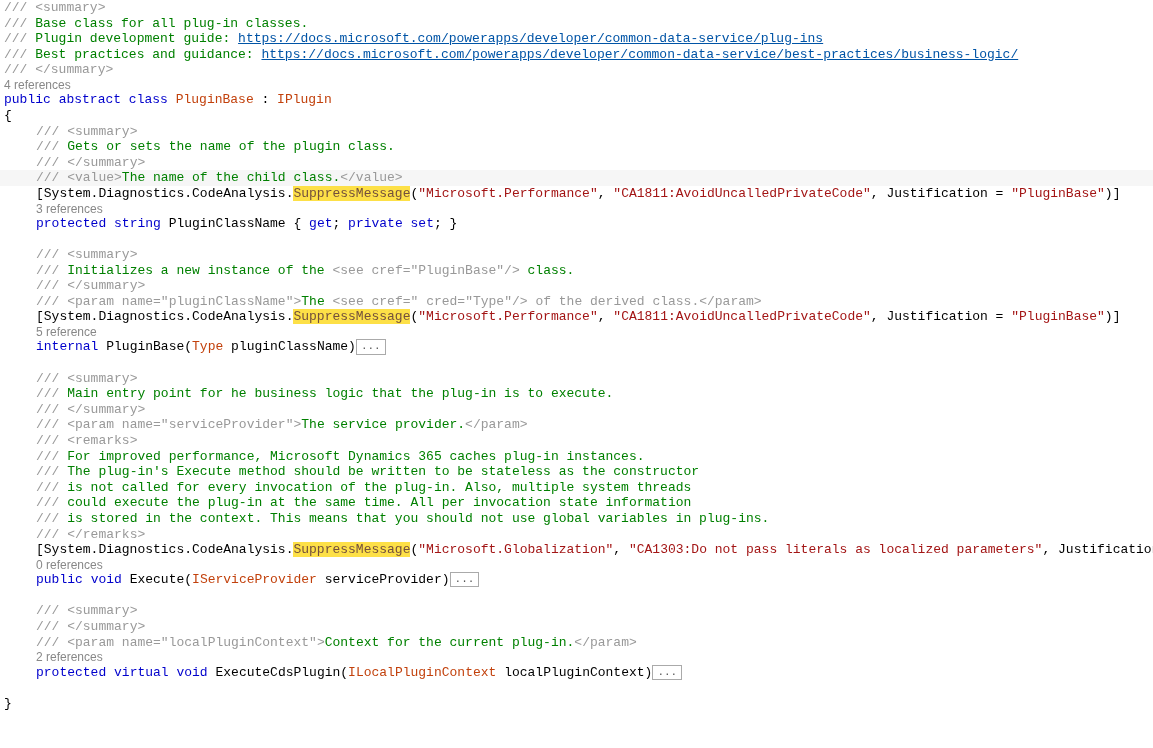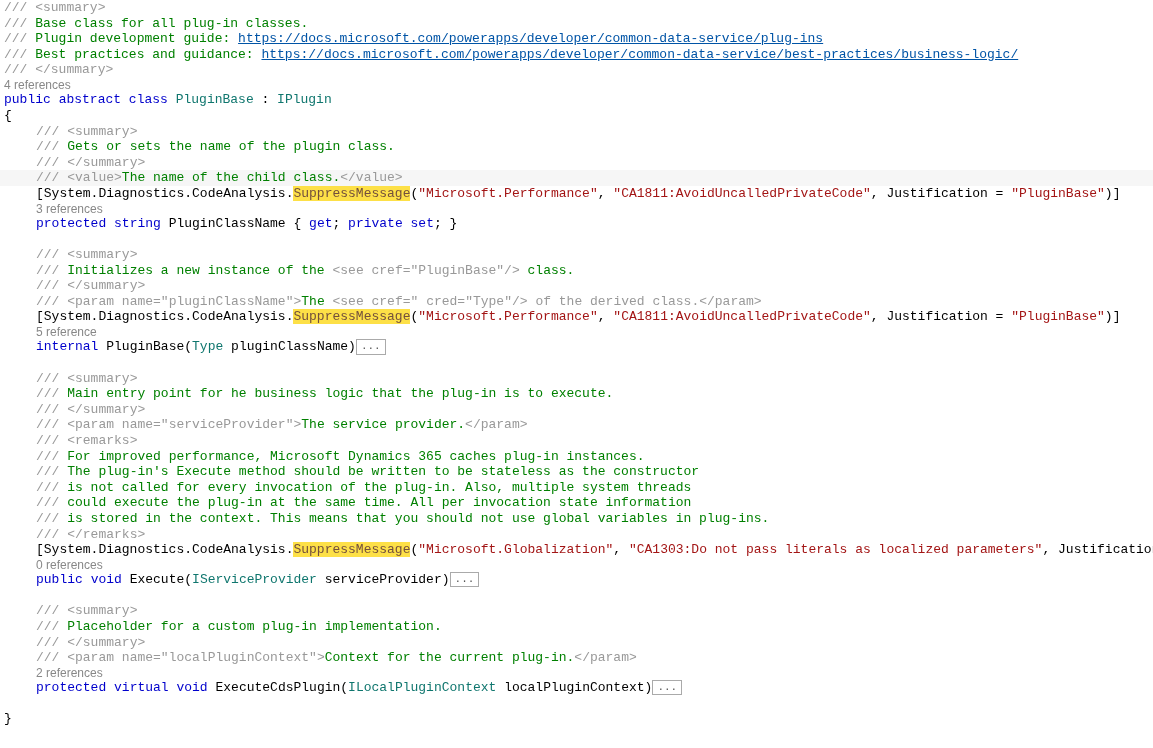--- a/index.html
+++ b/index.html
@@ -12,21 +12,21 @@
       color: #000000;
       white-space: nowrap;
     }
     .line {
       padding-left: 4px;
     }
     .indent2 { padding-left: 36px; }
     .comment { color: #999999; }
     .doc { color: #008000; }
     .kw { color: #0000cc; }
-    .type { color: #0f766e; }
+    .type { color: #c2410c; }
     .str { color: #a31515; }
     .method-attr { color: #734F3C; }
     .highlight { background: #fde047; }
     .link { color: #0054a6; text-decoration: underline; }
     .ref { color: #888888; font-size: 12px; font-family: Arial, sans-serif; }
     .collapse {
       display: inline-block;
       border: 1px solid #aaa;
       padding: 0 4px;
       font-size: 11px;
@@ -76,20 +76,19 @@
   <div class="line indent2"><span class="comment">/// </span><span class="doc">is not called for every invocation of the plug-in. Also, multiple system threads</span></div>
   <div class="line indent2"><span class="comment">/// </span><span class="doc">could execute the plug-in at the same time. All per invocation state information</span></div>
   <div class="line indent2"><span class="comment">/// </span><span class="doc">is stored in the context. This means that you should not use global variables in plug-ins.</span></div>
   <div class="line indent2"><span class="comment">/// </span><span class="comment">&lt;/remarks&gt;</span></div>
   <div class="line indent2"><span>[System.Diagnostics.CodeAnalysis.</span><span class="highlight method-attr">SuppressMessage</span><span>(</span><span class="str">"Microsoft.Globalization"</span><span>, </span><span class="str">"CA1303:Do not pass literals as localized parameters"</span><span>, </span><span>Justification = </span></div>
   <div class="line indent2 ref">0 references</div>
   <div class="line indent2"><span class="kw">public</span> <span class="kw">void</span> <span>Execute(</span><span class="type">IServiceProvider</span><span> serviceProvider)</span><span class="collapse">...</span></div>
   <div class="line indent2">&nbsp;</div>
 
   <div class="line indent2"><span class="comment">/// </span><span class="comment">&lt;summary&gt;</span></div>
-  <div class="line indent2"><span class="comment">/// </span><span class="doc">Placeholder for a custom plug-in implementation.</span></div>
   <div class="line indent2"><span class="comment">/// </span><span class="comment">&lt;/summary&gt;</span></div>
   <div class="line indent2"><span class="comment">/// </span><span class="comment">&lt;param name="</span><span class="comment">localPluginContext</span><span class="comment">"&gt;</span><span class="doc">Context for the current plug-in.</span><span class="comment">&lt;/param&gt;</span></div>
   <div class="line indent2 ref">2 references</div>
   <div class="line indent2"><span class="kw">protected</span> <span class="kw">virtual</span> <span class="kw">void</span> <span>ExecuteCdsPlugin(</span><span class="type">ILocalPluginContext</span><span> localPluginContext)</span><span class="collapse">...</span></div>
   <div class="line indent2">&nbsp;</div>
   <div class="line">}</div>
 </div>
 
 </body></html>

